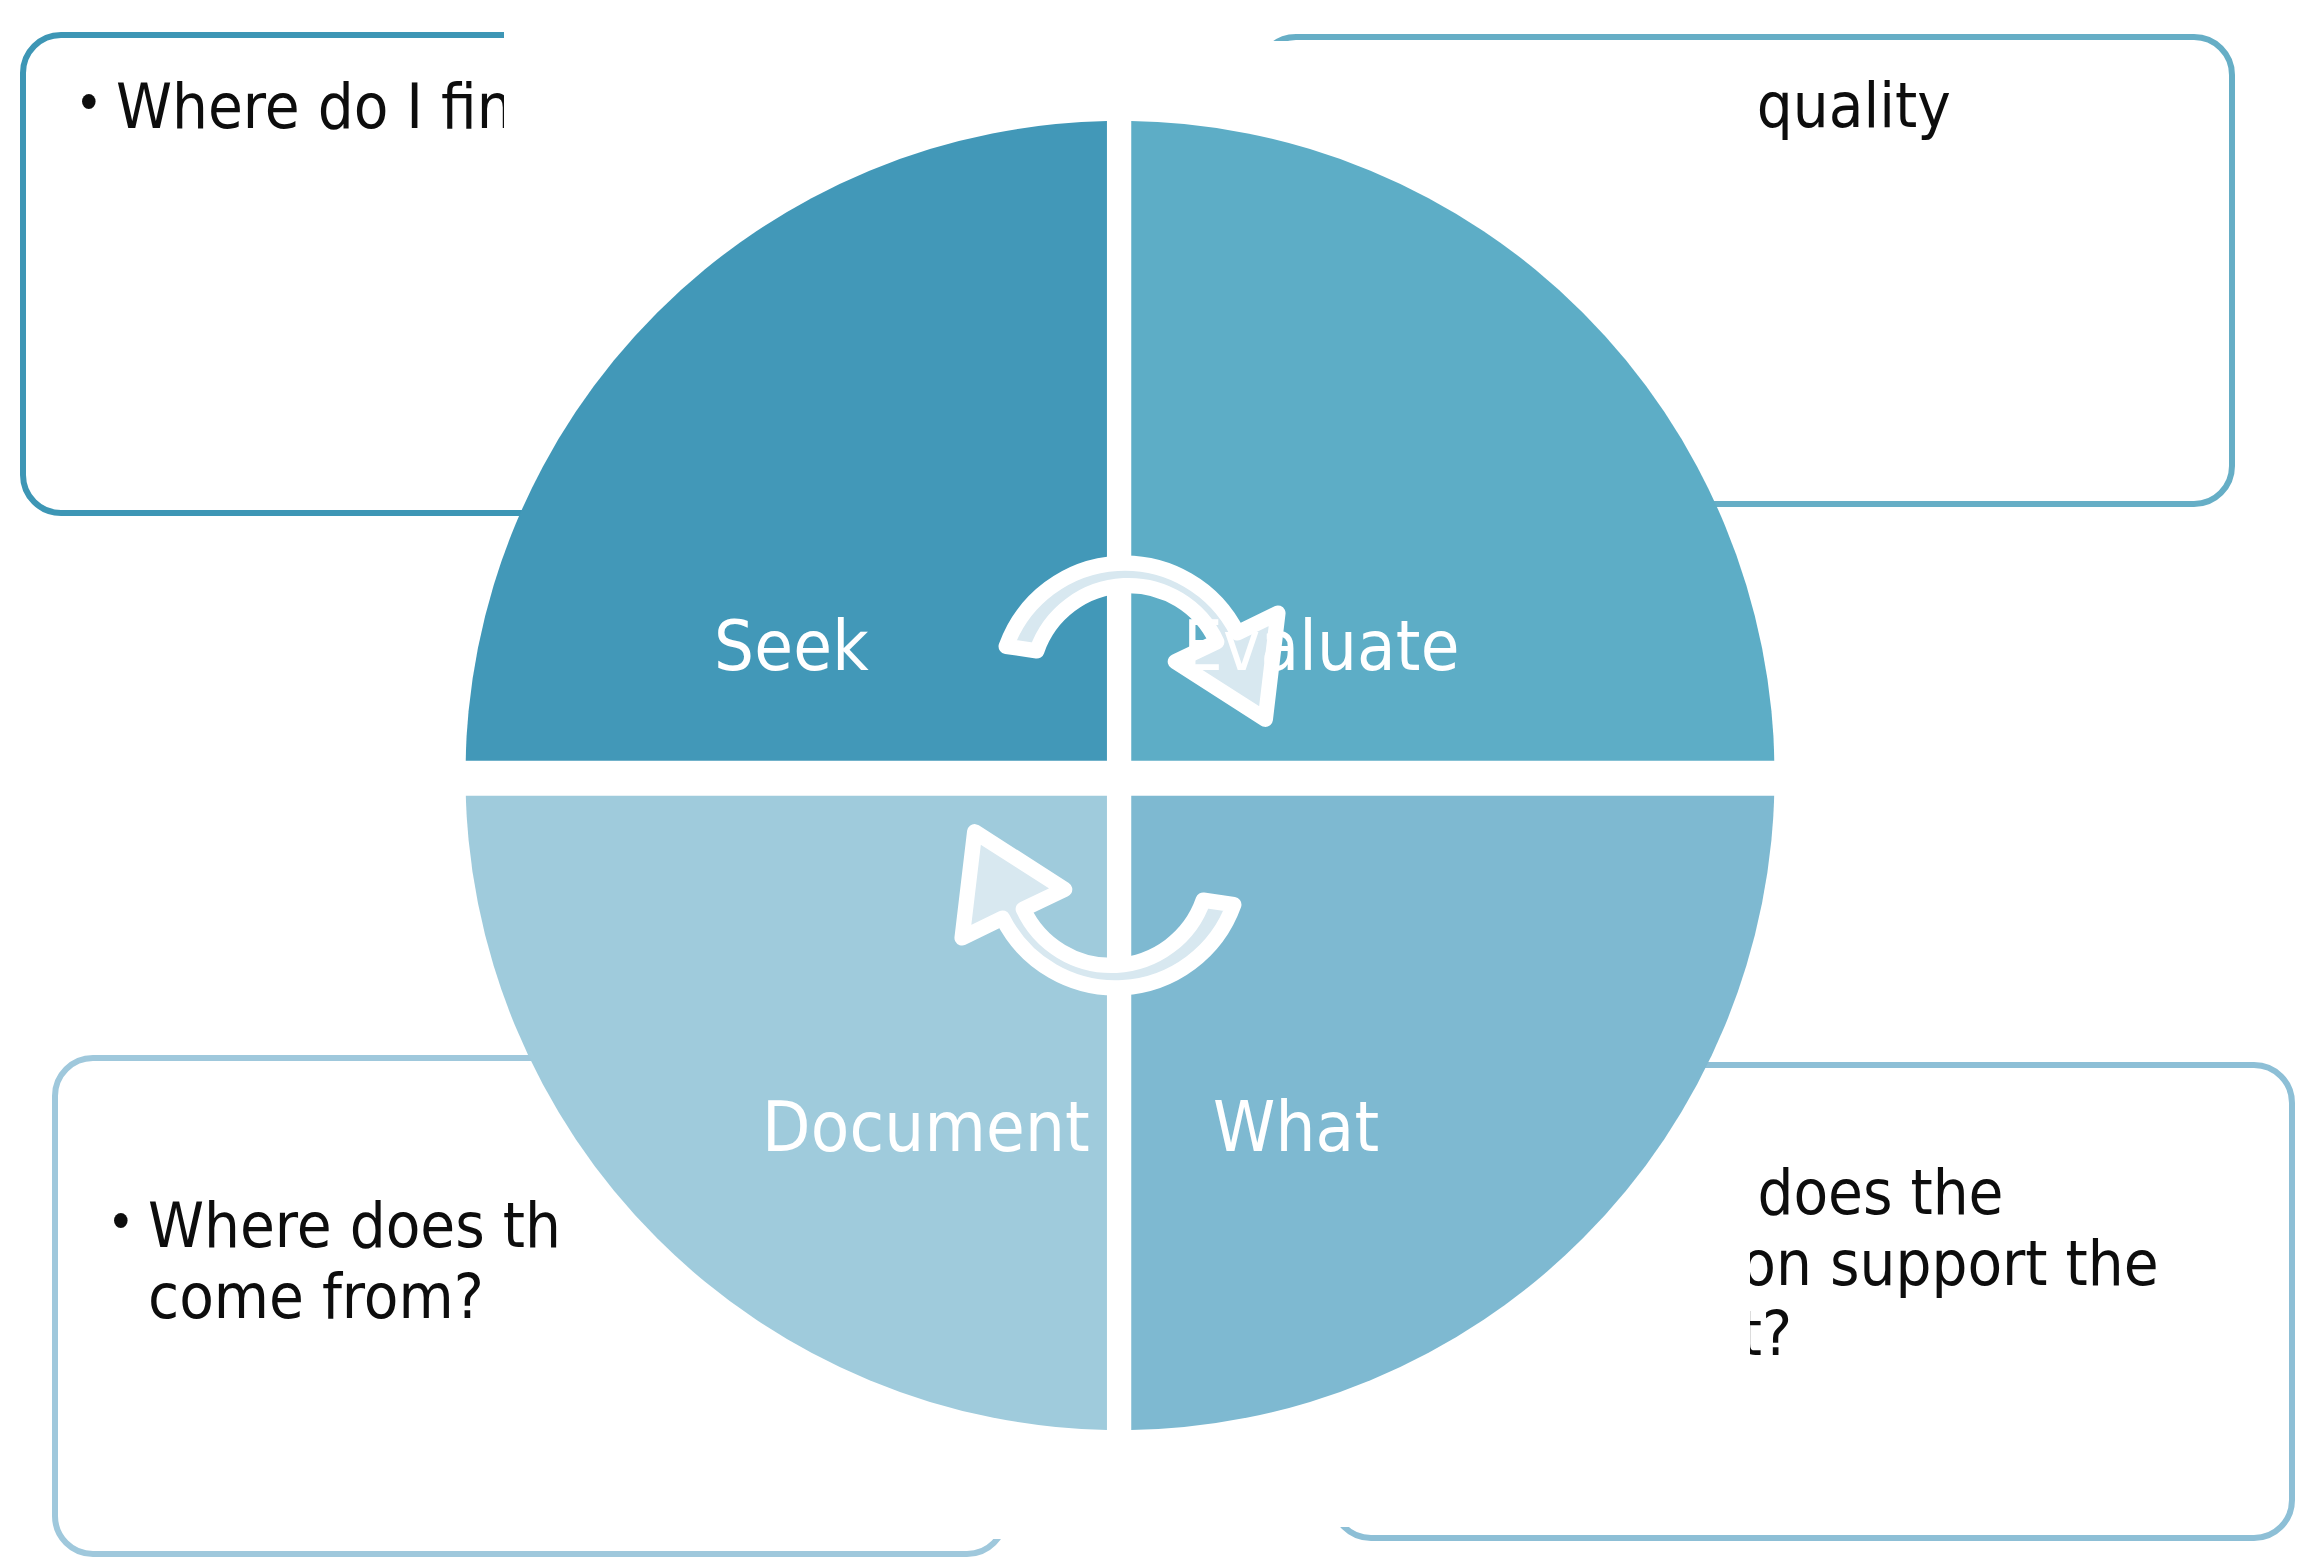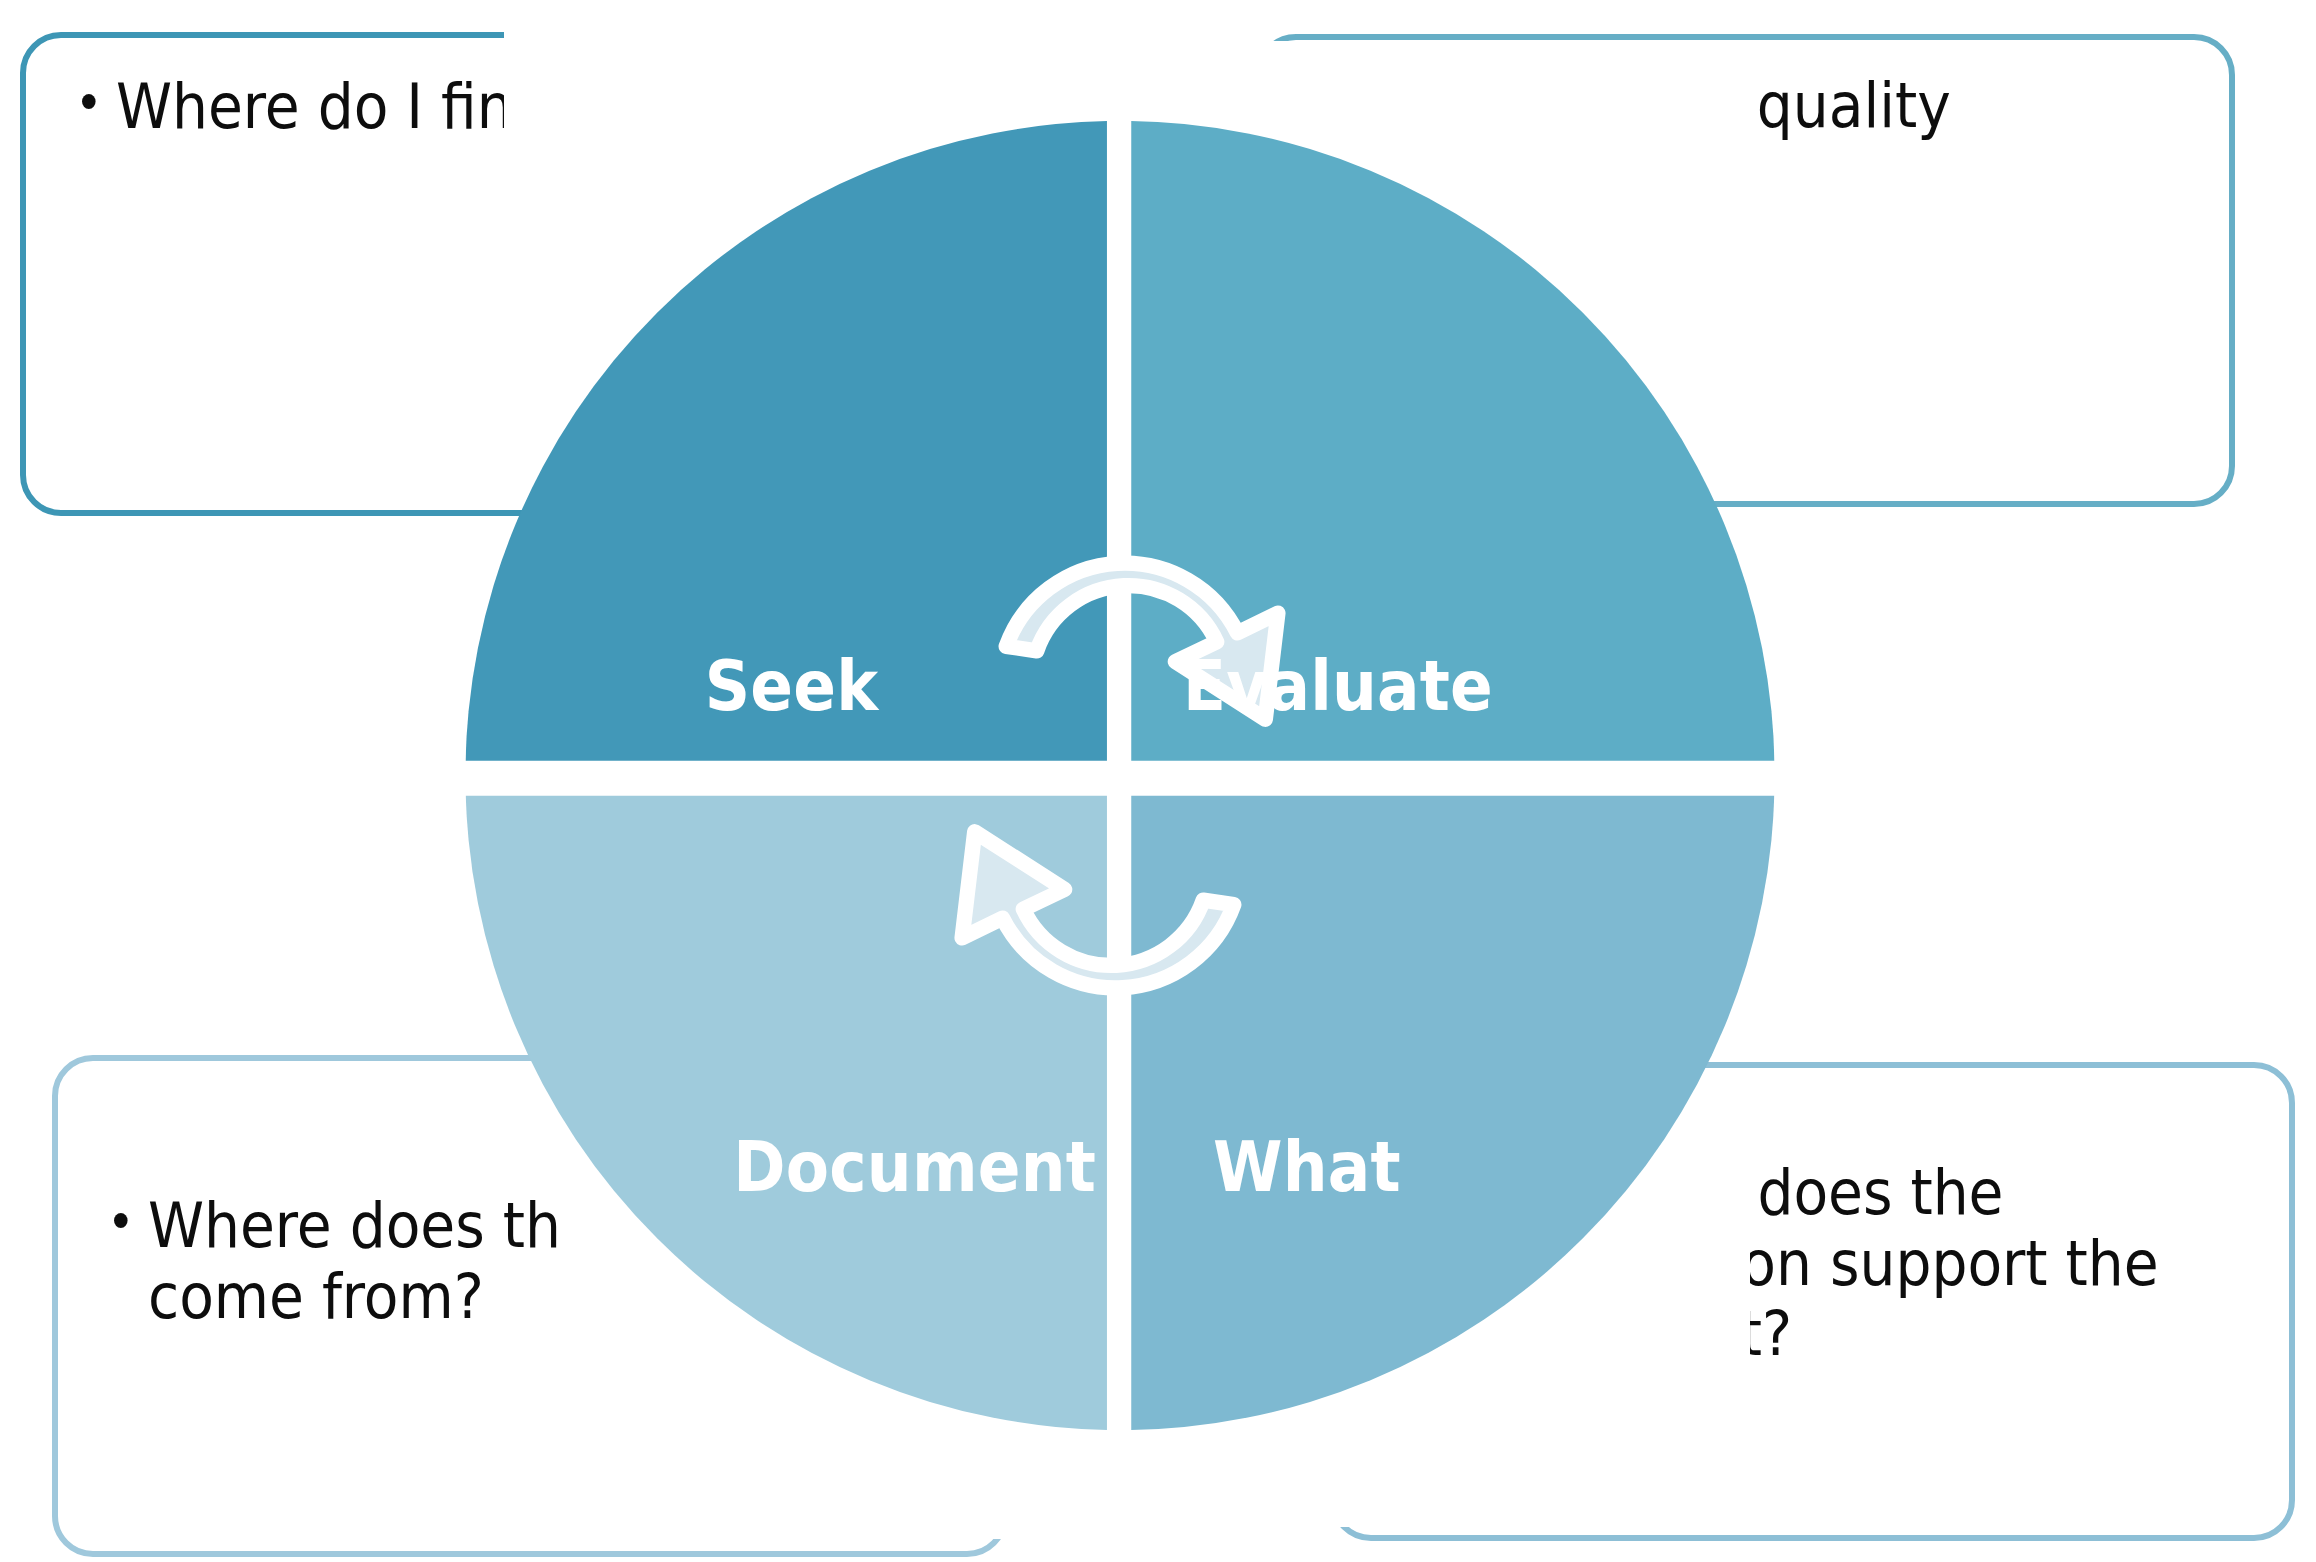--- a/index.html
+++ b/index.html
@@ -23,30 +23,29 @@
     width:1310px;
     height:1311px;
   }
   #cycle svg{display:block;width:100%;height:100%;}
 
   .quad-label{
     position:absolute;
     color:#ffffff;
     font-size:70px;
     line-height:1;
-    font-weight:700;
+    font-weight:400;
     letter-spacing:0.2px;
     white-space:nowrap;
     font-family:"DejaVu Sans Condensed","Liberation Sans",sans-serif;
-    margin-top:40px;
   }
   #label-seek{ left:0px;  top:  491px; width:653px; text-align:center; }
   #label-evaluate{ left:671px; top:491px; width:653px; text-align:center;
                    text-align:left; padding-left:47px; box-sizing:border-box;}
-  #label-document{ left:14px; top:972px; width:653px; text-align:center;
+  #label-document{ left:8px; top:972px; width:653px; text-align:center;
                    text-align:right; padding-right:36px; box-sizing:border-box;}
   #label-apply{ left:671px; top:972px; width:653px; text-align:left;
                 padding-left:77px; box-sizing:border-box;}
 
   
   .callout{
     position:absolute;
     box-sizing:border-box;
     background:transparent;
     border-style:solid;

